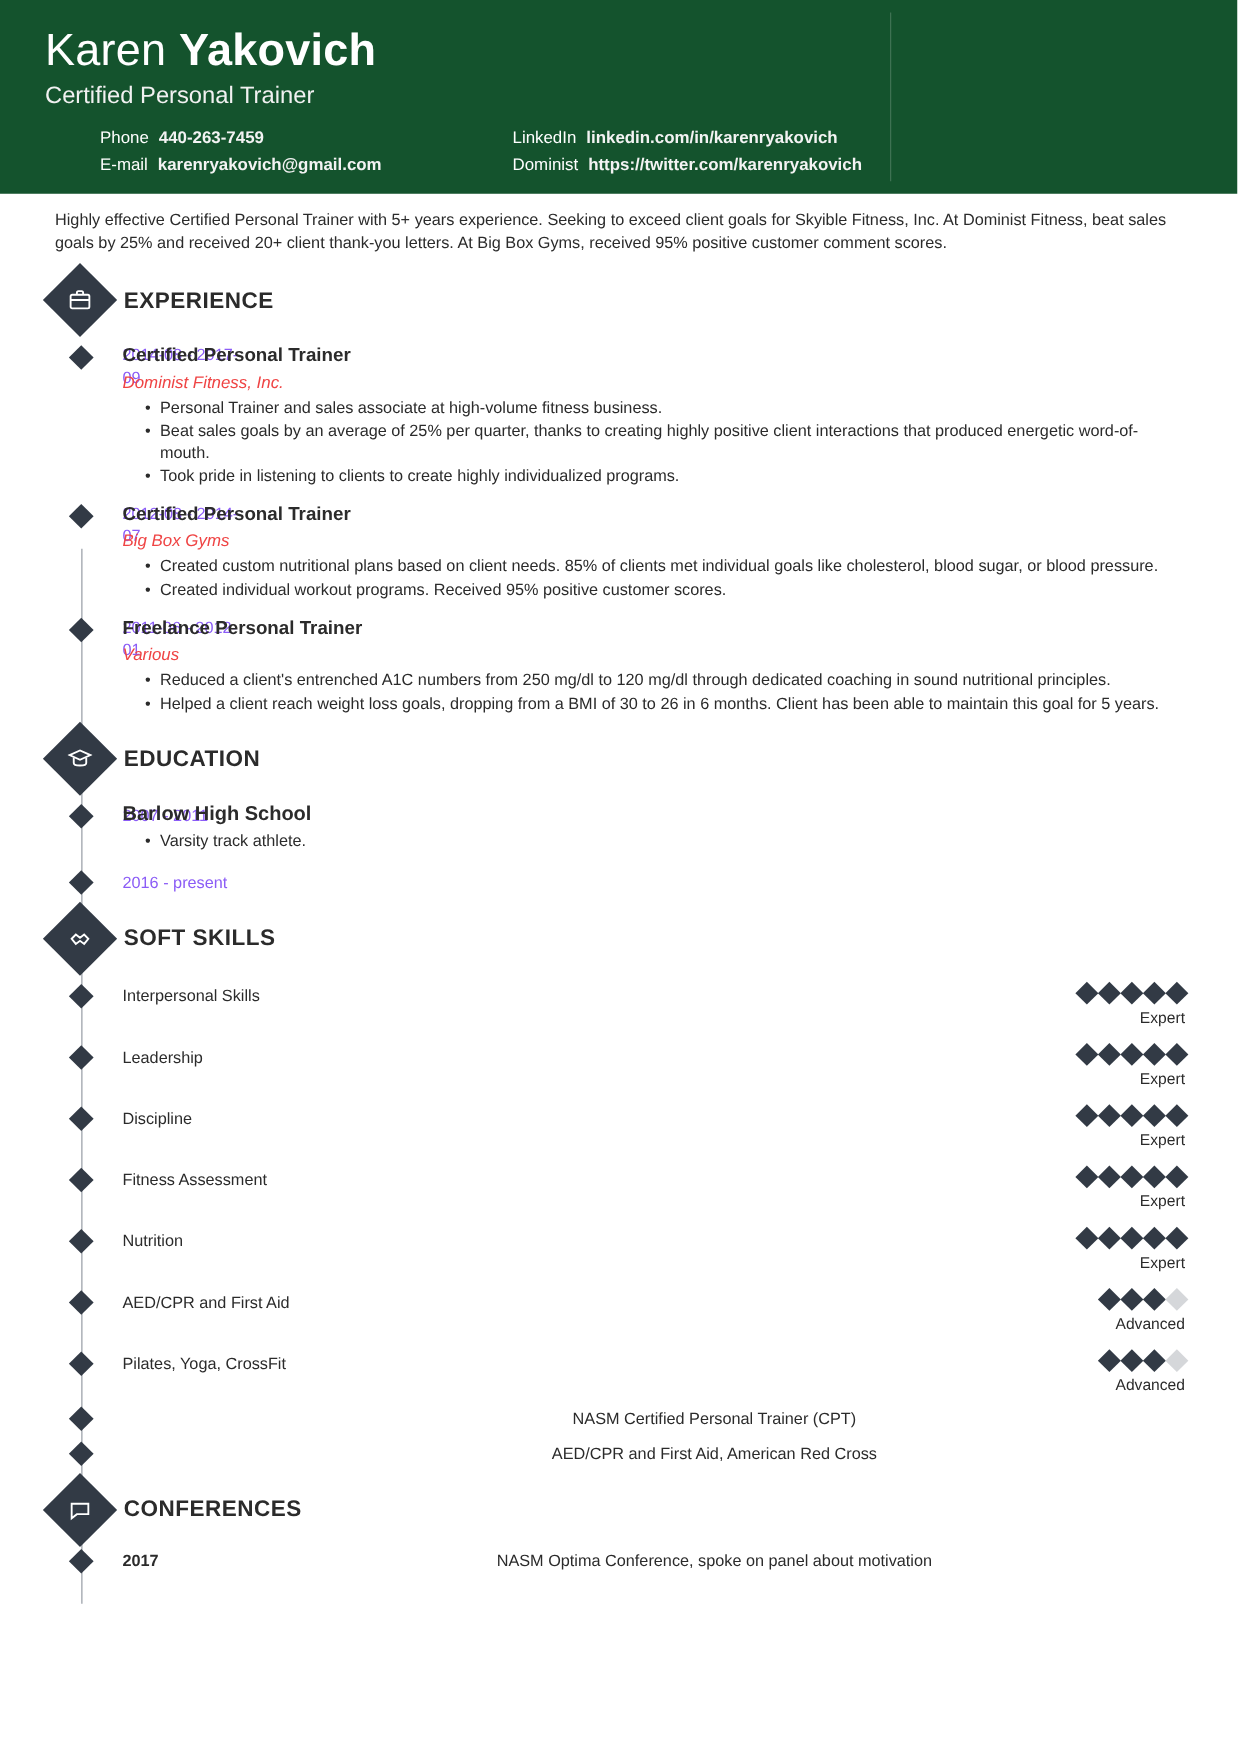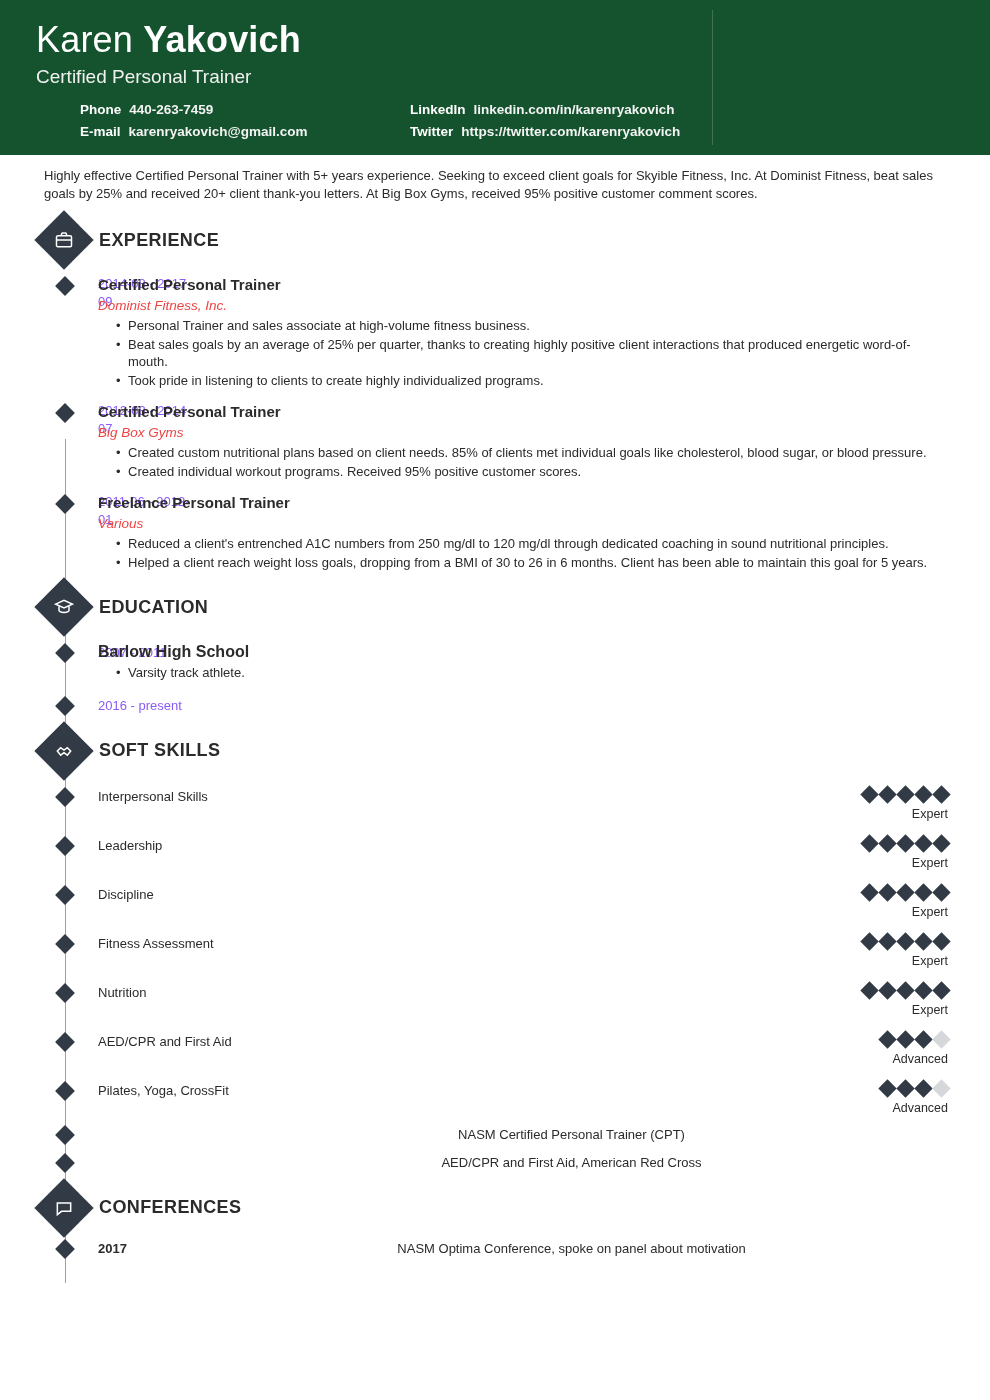--- a/index.html
+++ b/index.html
@@ -43,21 +43,21 @@
     color: #f1f1f1;
     margin: 2px 0 12px 0;
   }
   .contact-grid {
     display: grid;
     grid-template-columns: 330px auto;
     row-gap: 7px;
     font-size: 13.5px;
   }
   .contact-item { display: flex; gap: 8px; align-items: baseline; }
-  .contact-label { font-weight: 700; padding-left: 44px; }
+  .contact-label { font-weight: 400; padding-left: 44px; }
   .contact-value { font-weight: 700; color: #f3f3f3; }
 
   
   .summary {
     font-size: 13px;
     line-height: 18px;
     padding: 12px 42px 6px 44px;
     color: #2b2b2b;
   }
 
@@ -216,21 +216,21 @@
       </div>
       <div class="contact-item">
         <span class="contact-label">LinkedIn</span>
         <span class="contact-value">linkedin.com/in/karenryakovich</span>
       </div>
       <div class="contact-item">
         <span class="contact-label">E-mail</span>
         <span class="contact-value">karenryakovich@gmail.com</span>
       </div>
       <div class="contact-item">
-        <span class="contact-label">Twitter</span>
+        <span class="contact-label">Dominist</span>
         <span class="contact-value">https://twitter.com/karenryakovich</span>
       </div>
     </div>
   </div>
 
   <div class="summary">Highly effective Certified Personal Trainer with 5+ years experience. Seeking to exceed client goals for Skyible Fitness, Inc. At Dominist Fitness, beat sales goals by 25% and received 20+ client thank-you letters. At Big Box Gyms, received 95% positive customer comment scores.</div>
 
   <div class="body">
     <div class="timeline-line"></div>
 

